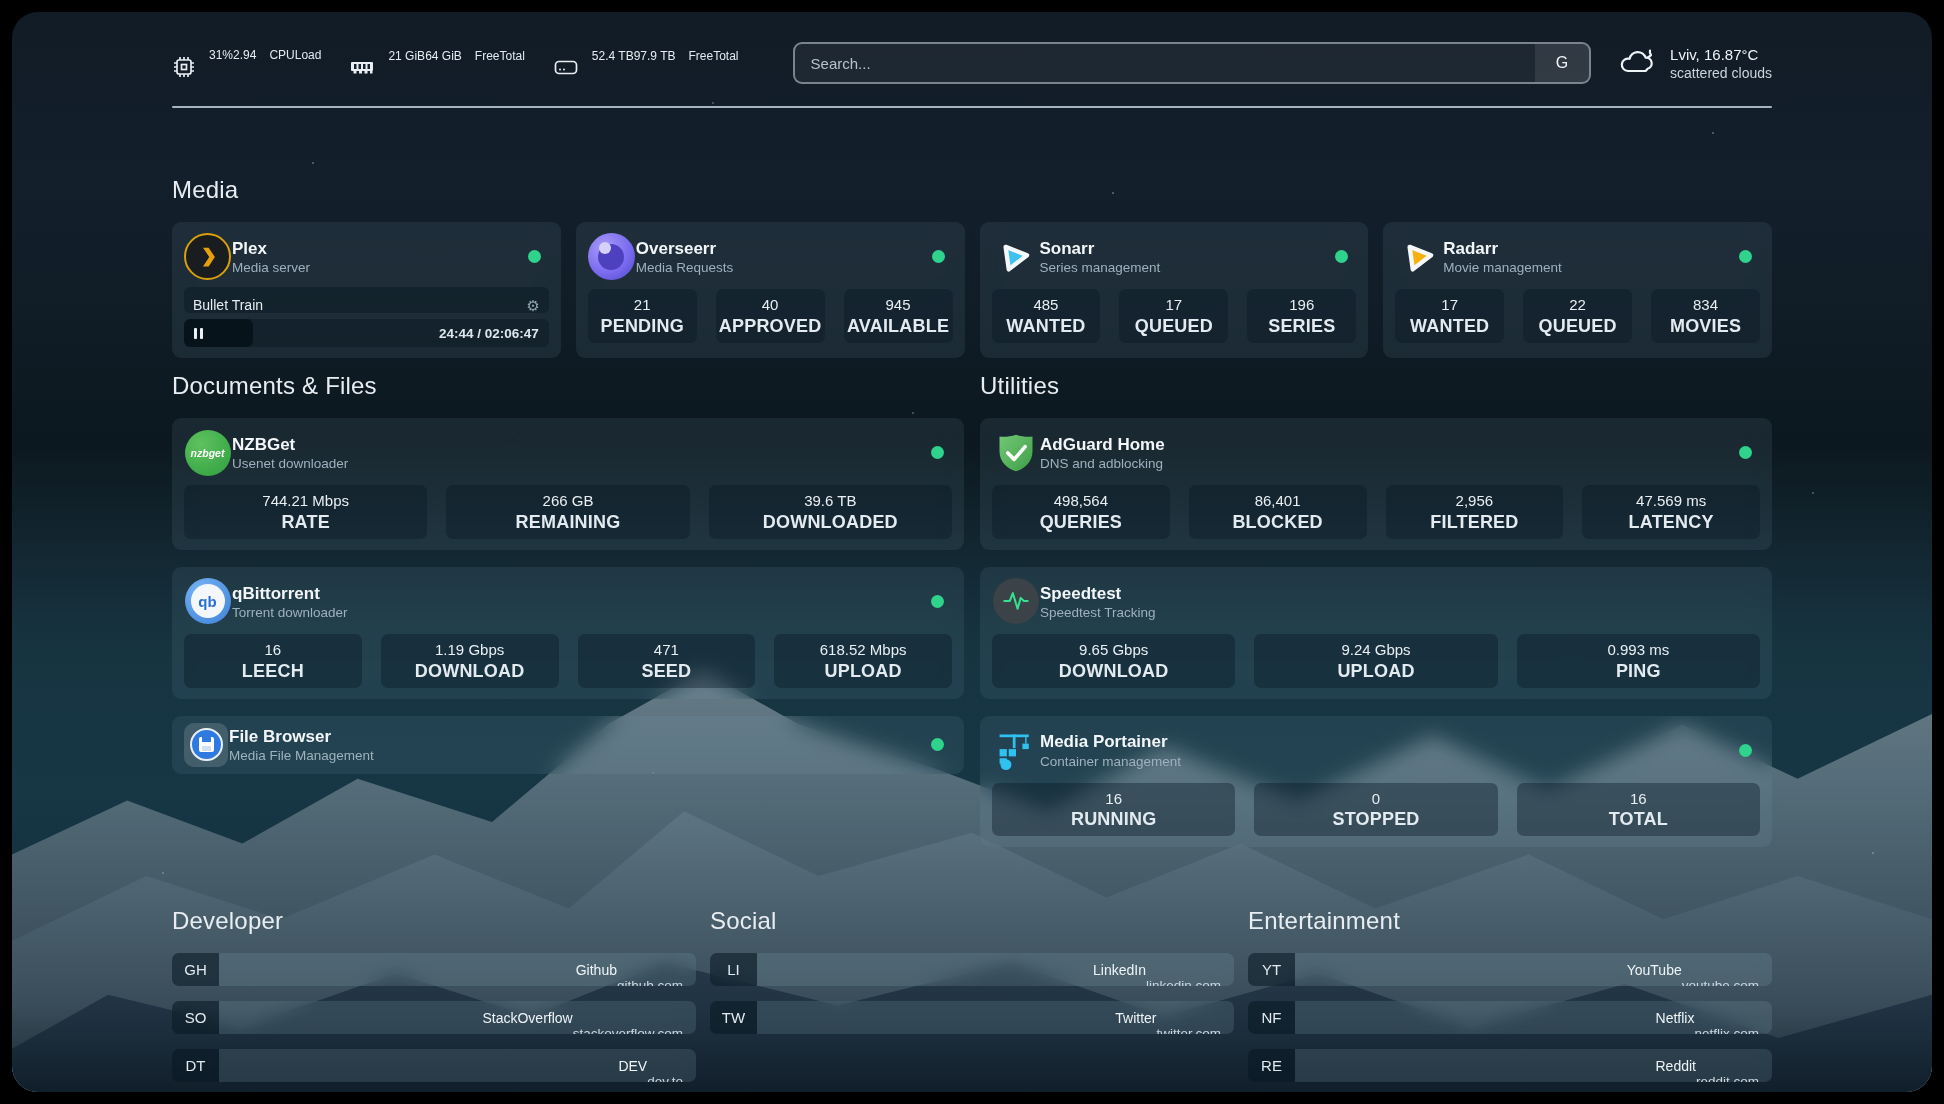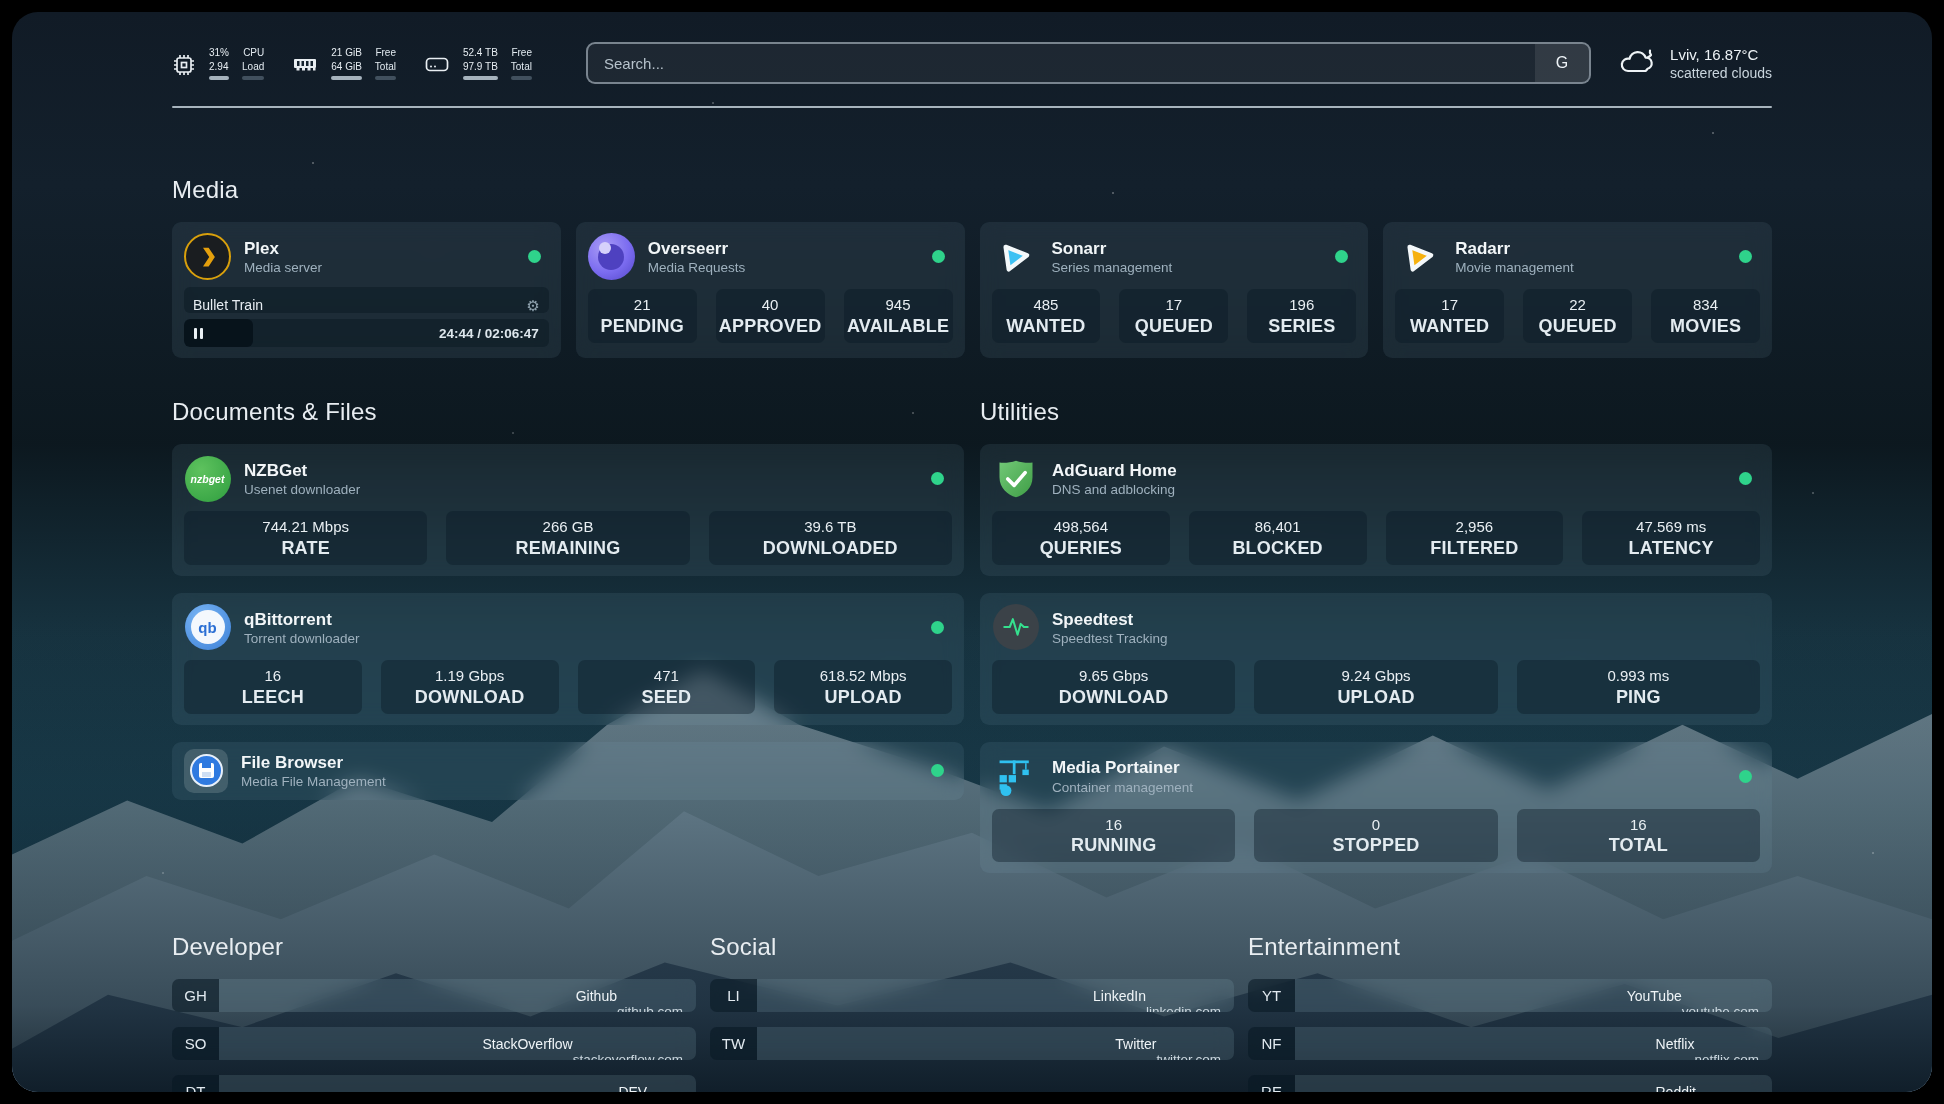--- a/index.html
+++ b/index.html
@@ -22,58 +22,58 @@
     500px 420px rgba(255,255,255,.25),900px 400px rgba(255,255,255,.3),1500px 250px rgba(255,255,255,.3),
     1700px 120px rgba(255,255,255,.35),250px 600px rgba(255,255,255,.25),1300px 520px rgba(255,255,255,.3),
     1800px 480px rgba(255,255,255,.3),420px 240px rgba(255,255,255,.3),1560px 640px rgba(255,255,255,.25),
     880px 640px rgba(255,255,255,.25),1860px 840px rgba(255,255,255,.3),150px 860px rgba(255,255,255,.25),
     640px 760px rgba(255,255,255,.25),1180px 300px rgba(255,255,255,.3);}
   
   .content{position:absolute;inset:0;padding:30px 160px 0;}
   .topbar{display:flex;align-items:center;}
   .res{display:flex;align-items:flex-start;gap:13px;margin-right:28px;}
   .res-icon{margin-top:7px;display:flex;flex:none;}
-  .res-col{display:flex;flex-direction:column;font-size:10px;line-height:1.32;color:#e7edf2;justify-content:center;}
+  .res-col{display:flex;flex-direction:row;font-size:12px;line-height:1.32;color:#e7edf2;justify-content:center;}
   .res-col.labels{text-align:right;color:#e2eaf0;}
   .meter{height:4px;border-radius:2px;margin-top:3px;display:block;}
   .meter.light{background:#a6b3bd;}
   .meter.dark{background:rgba(125,145,160,.45);}
   .search-wrap{flex:1;display:flex;align-items:stretch;height:42px;border:2px solid rgba(198,210,220,.55);
     border-radius:9px;background:rgba(255,255,255,.05);margin:0 26px;overflow:hidden;}
   .search-input{flex:1;background:transparent;border:none;outline:none;color:#e9eef3;font-size:15px;padding:0 16px;font-family:inherit;}
   .search-input::placeholder{color:#b6c2cb;}
   .search-btn{width:54px;background:rgba(255,255,255,.09);border:none;color:#eef3f7;font-size:16px;font-family:inherit;cursor:pointer;border-radius:0 6px 6px 0;}
   .weather{display:flex;align-items:center;gap:13px;}
   .wx-line1{font-size:15px;color:#eef3f6;line-height:1.3;}
   .wx-line2{font-size:14px;color:#c9d5dd;}
   .divider{height:2px;background:rgba(205,217,226,.8);border-radius:1px;margin-top:22px;}
   h2.sec{font-size:24px;font-weight:500;color:#e8edf1;margin:0;letter-spacing:.2px;}
   .media-sec{margin-top:68px;}
   .grid4{display:grid;grid-template-columns:repeat(4,1fr);gap:15px;margin-top:18px;}
   .card{background:rgba(148,184,202,.10);backdrop-filter:blur(10px);border-radius:9px;padding:11px 12px;cursor:pointer;}
-  .card-head{display:flex;align-items:center;gap:13px;}
+  .card-head{display:flex;align-items:center;gap:1px;}
   .svc-icon{width:47px;height:47px;flex:none;display:flex;align-items:center;justify-content:center;position:relative;}
   .head-txt{min-width:0;}
   .name{font-size:17px;font-weight:700;color:#f2f6f8;line-height:1.25;}
   .sub{font-size:13.5px;color:#9fb1be;margin-top:1px;font-weight:400;}
   .dot{width:13px;height:13px;border-radius:50%;background:#2fd38b;margin-left:auto;margin-right:8px;flex:none;}
   .stats{display:flex;gap:19px;margin-top:9px;}
   .stat{flex:1;background:rgba(9,24,34,.38);border-radius:7px;text-align:center;padding:7px 2px 6px;}
   .stat .v{font-size:15px;color:#e9eff3;display:block;line-height:1.25;}
   .stat .l{font-size:18px;font-weight:700;color:#e3ebf0;display:block;margin-top:1px;letter-spacing:.2px;}
   
   .np-row{background:rgba(9,24,34,.45);border-radius:6px;margin-top:7px;display:flex;align-items:flex-end;
     justify-content:space-between;padding:0 9px;height:26px;font-size:14px;color:#e7edf2;}
   .gear{font-size:15px;color:#8fa2ae;line-height:1;cursor:pointer;}
   .np-prog{height:28px;position:relative;background:rgba(9,24,34,.45);border-radius:6px;margin-top:6px;overflow:hidden;}
   .np-fill{position:absolute;left:0;top:0;bottom:0;width:19%;background:rgba(6,16,26,.85);border-radius:6px;
     display:flex;align-items:center;padding-left:10px;gap:3px;}
   .pb{width:3px;height:11px;background:#eaf0f4;border-radius:1px;}
   .np-time{position:absolute;right:10px;top:50%;transform:translateY(-50%);font-size:13.5px;color:#dde6ec;font-weight:700;}
-  .twocol{display:grid;grid-template-columns:1fr 1fr;gap:16px;margin-top:40px;}
+  .twocol{display:grid;grid-template-columns:1fr 1fr;gap:16px;margin-top:14px;}
   .col-stack{display:flex;flex-direction:column;gap:17px;margin-top:18px;}
   .card.slim{padding:7px 12px;}
   
   .bm-sec{display:grid;grid-template-columns:1fr 1fr 1fr;gap:14px;margin-top:60px;}
   .bm-rows{display:flex;flex-direction:column;gap:15px;margin-top:18px;}
   .bm-row{display:flex;height:33px;border-radius:7px;overflow:hidden;backdrop-filter:blur(8px);cursor:pointer;}
   .bm-abbr{width:47px;background:rgba(8,24,34,.55);color:#e2eaf0;display:flex;align-items:center;justify-content:center;font-size:15px;flex:none;}
   .bm-body{flex:1;background:rgba(158,190,206,.16);display:flex;align-items:center;justify-content:flex-end;padding:0 13px;}
   .bm-name{font-size:14px;color:#eff4f7;}
   .bm-url{font-size:13.5px;color:#cbd7df;margin-top:31px;}

